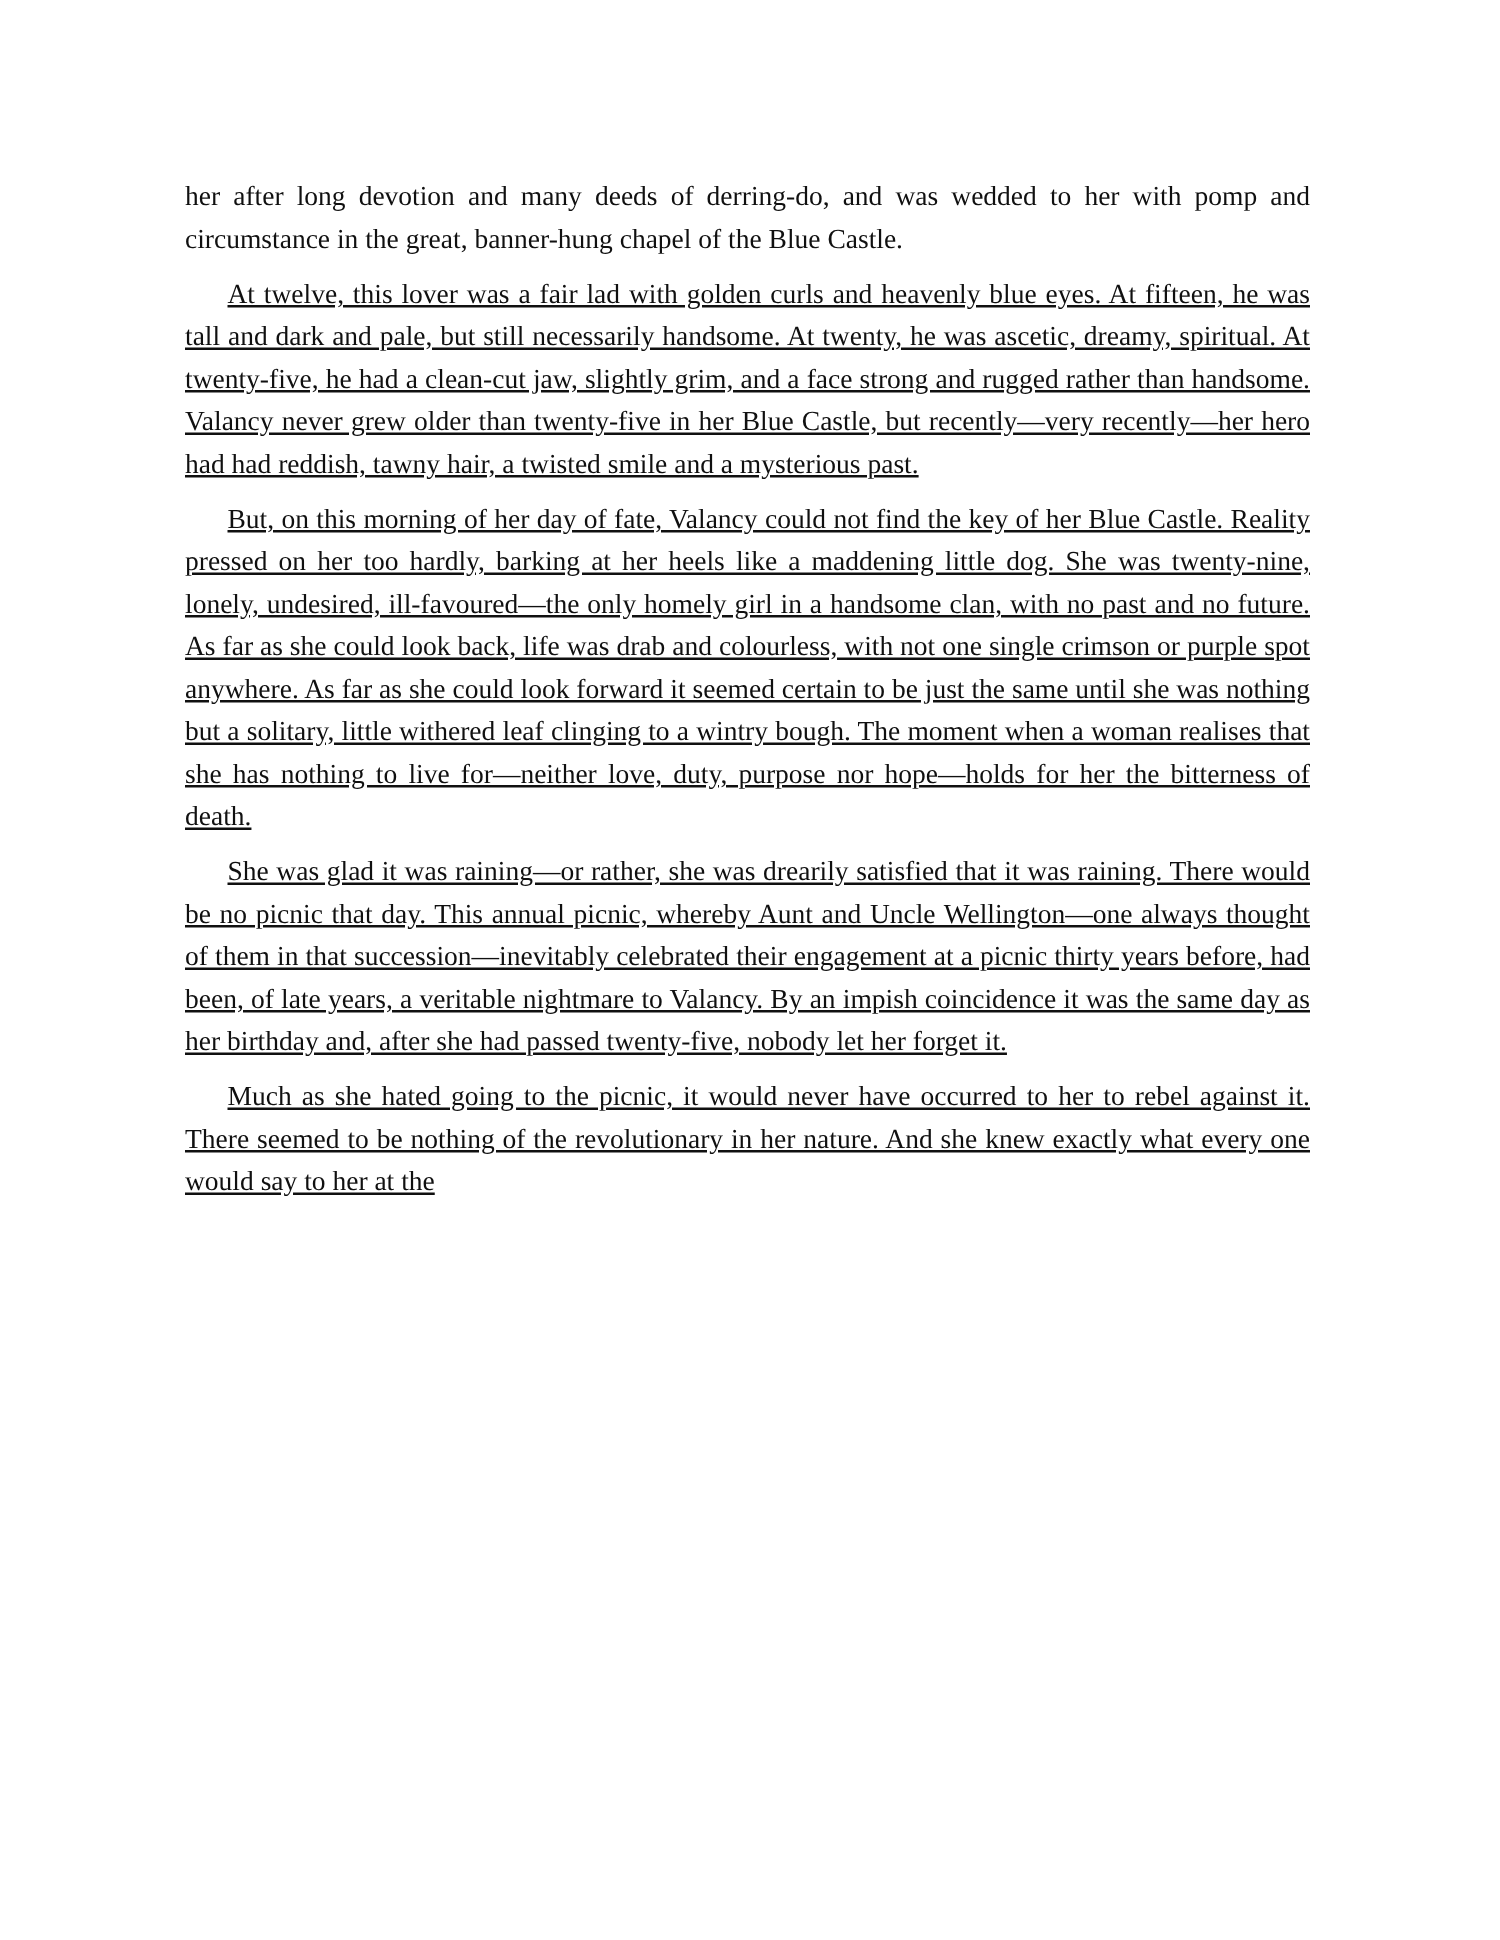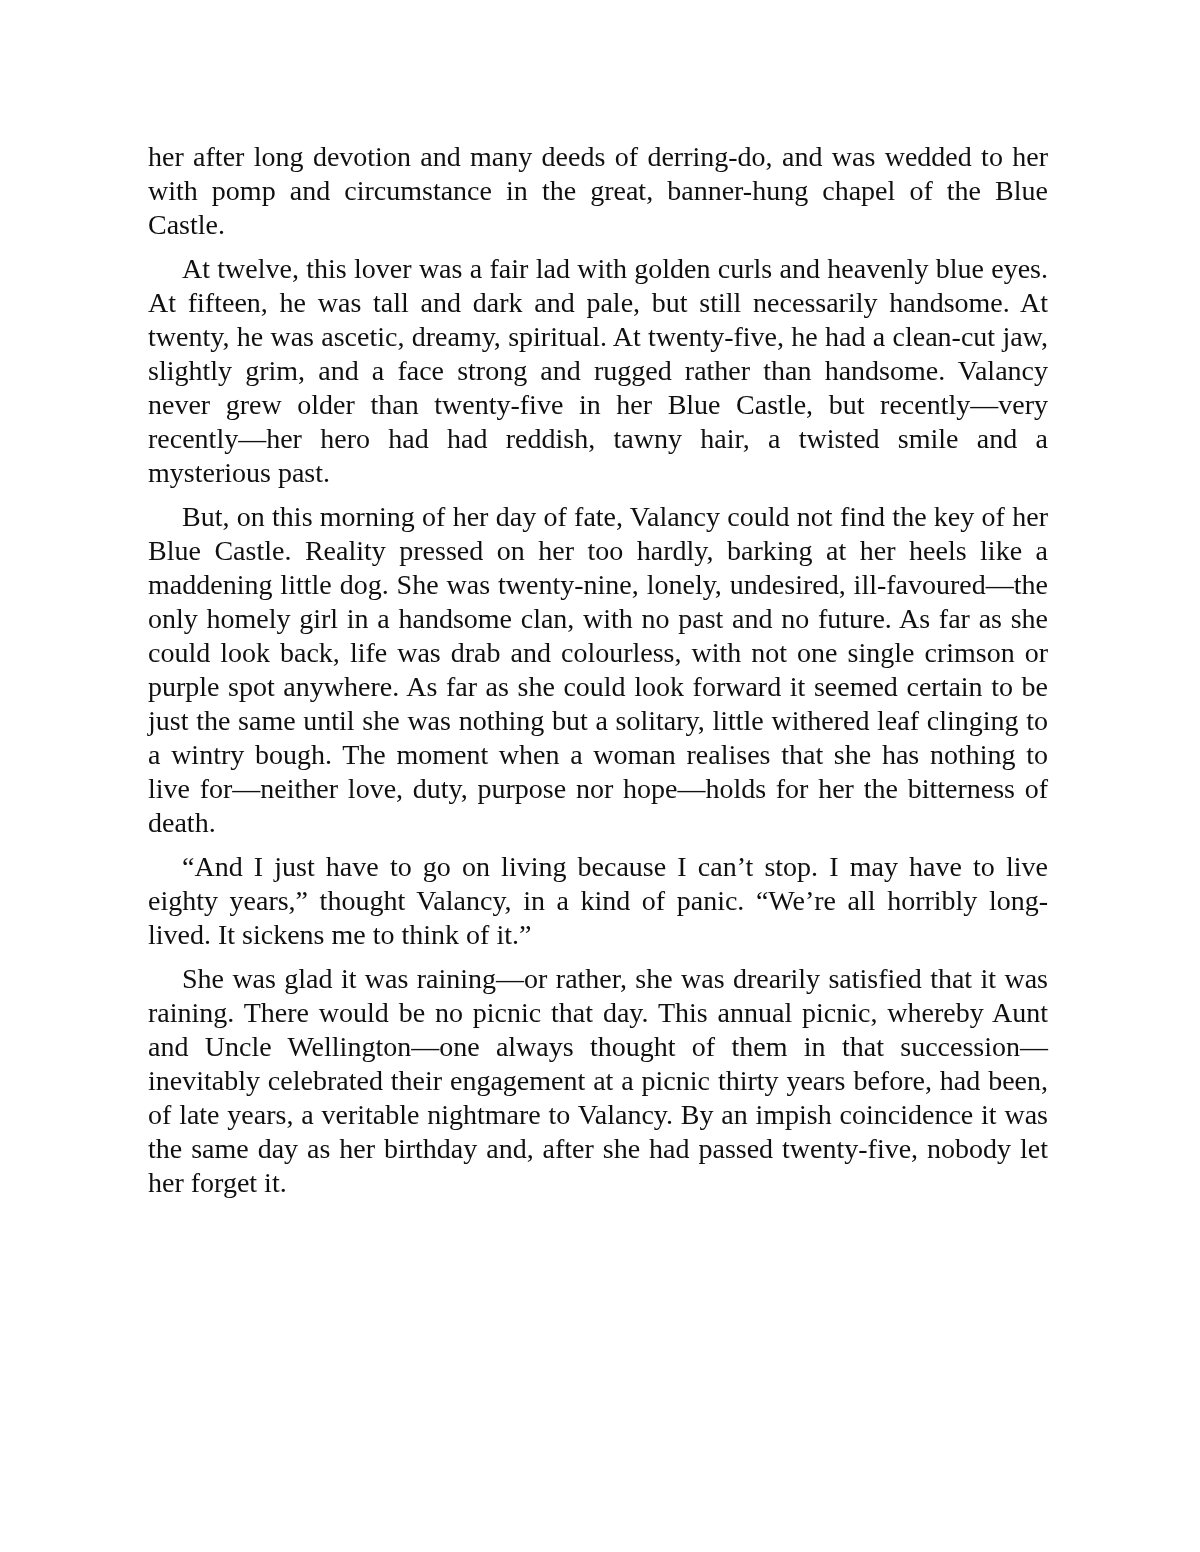--- a/index.html
+++ b/index.html
@@ -23,40 +23,41 @@
     width: 1200px;
     height: 1552px;
     background: var(--bg);
   }
   .text-column {
     position: absolute;
     left: 148px;
     top: 140px;
     width: 900px;
     color: var(--fg);
-    font-size: 28px;
+    font-size: 22px;
     line-height: 34px;
     text-align: justify;
     text-justify: inter-word;
   }
   .text-column p {
     margin: 0;
     padding: 0;
   }
   .text-column p.indent {
     text-indent: 34px;
+    text-decoration: underline;
   }
   .text-column p + p {
     margin-top: 10px;
   }
 </style>
 </head>
 <body>
 
 <div class="book-page">
   <div class="text-column">
     <p>her after long devotion and many deeds of derring-do, and was wedded to her with pomp and circumstance in the great, banner-hung chapel of the Blue Castle.</p>
     <p class="indent">At twelve, this lover was a fair lad with golden curls and heavenly blue eyes. At fifteen, he was tall and dark and pale, but still necessarily handsome. At twenty, he was ascetic, dreamy, spiritual. At twenty-five, he had a clean-cut jaw, slightly grim, and a face strong and rugged rather than handsome. Valancy never grew older than twenty-five in her Blue Castle, but recently—very recently—her hero had had reddish, tawny hair, a twisted smile and a mysterious past.</p>
     <p class="indent">But, on this morning of her day of fate, Valancy could not find the key of her Blue Castle. Reality pressed on her too hardly, barking at her heels like a maddening little dog. She was twenty-nine, lonely, undesired, ill-favoured—the only homely girl in a handsome clan, with no past and no future. As far as she could look back, life was drab and colourless, with not one single crimson or purple spot anywhere. As far as she could look forward it seemed certain to be just the same until she was nothing but a solitary, little withered leaf clinging to a wintry bough. The moment when a woman realises that she has nothing to live for—neither love, duty, purpose nor hope—holds for her the bitterness of death.</p>
-    <p class="indent">“And I just have to go on living because I can’t stop. I may have to live eighty years,” thought Valancy, in a kind of panic. “We’re all horribly long-lived. It sickens me to think of it.”</p>
     <p class="indent">She was glad it was raining—or rather, she was drearily satisfied that it was raining. There would be no picnic that day. This annual picnic, whereby Aunt and Uncle Wellington—one always thought of them in that succession—inevitably celebrated their engagement at a picnic thirty years before, had been, of late years, a veritable nightmare to Valancy. By an impish coincidence it was the same day as her birthday and, after she had passed twenty-five, nobody let her forget it.</p>
+    <p class="indent">Much as she hated going to the picnic, it would never have occurred to her to rebel against it. There seemed to be nothing of the revolutionary in her nature. And she knew exactly what every one would say to her at the</p>
   </div>
 </div>
 
 </body></html>

